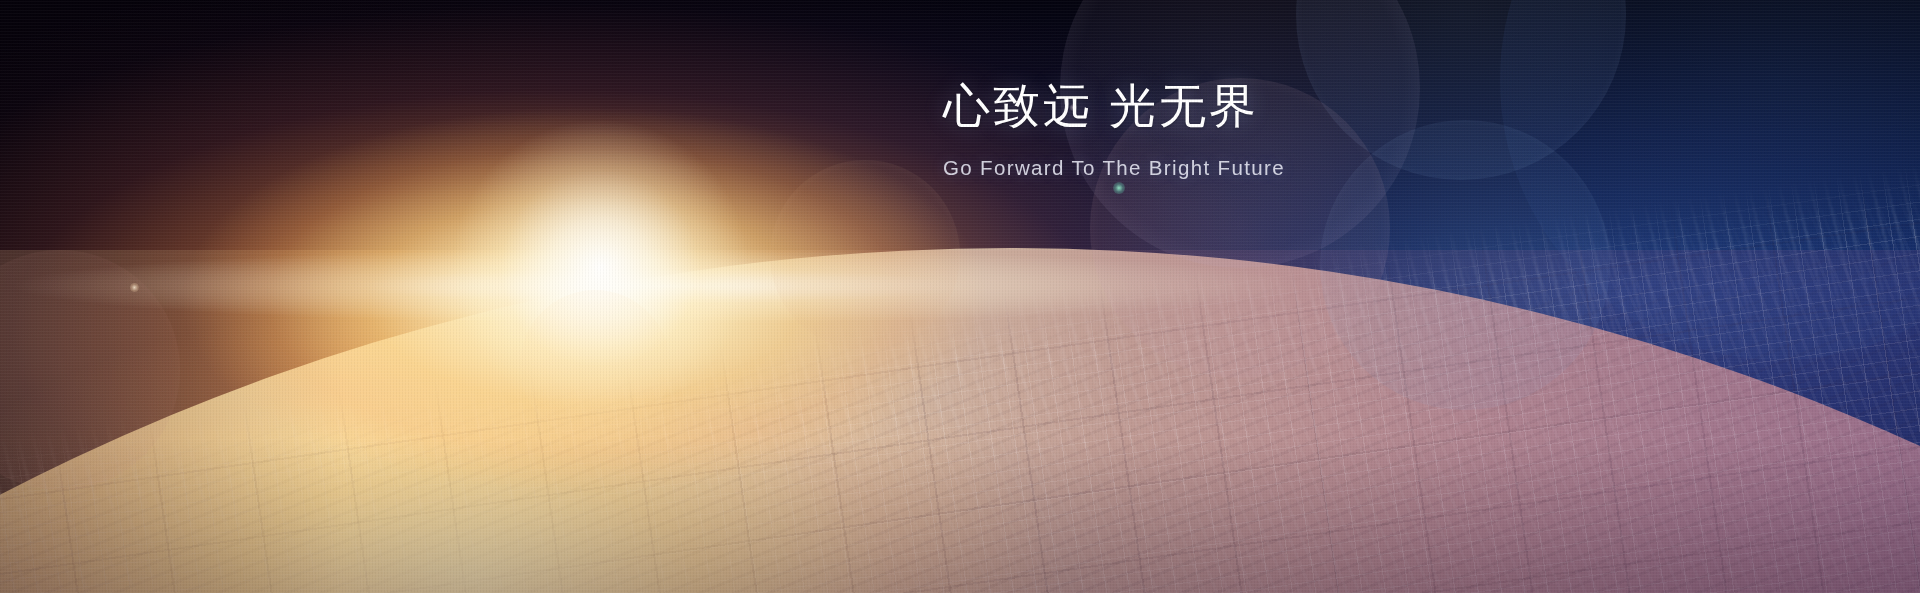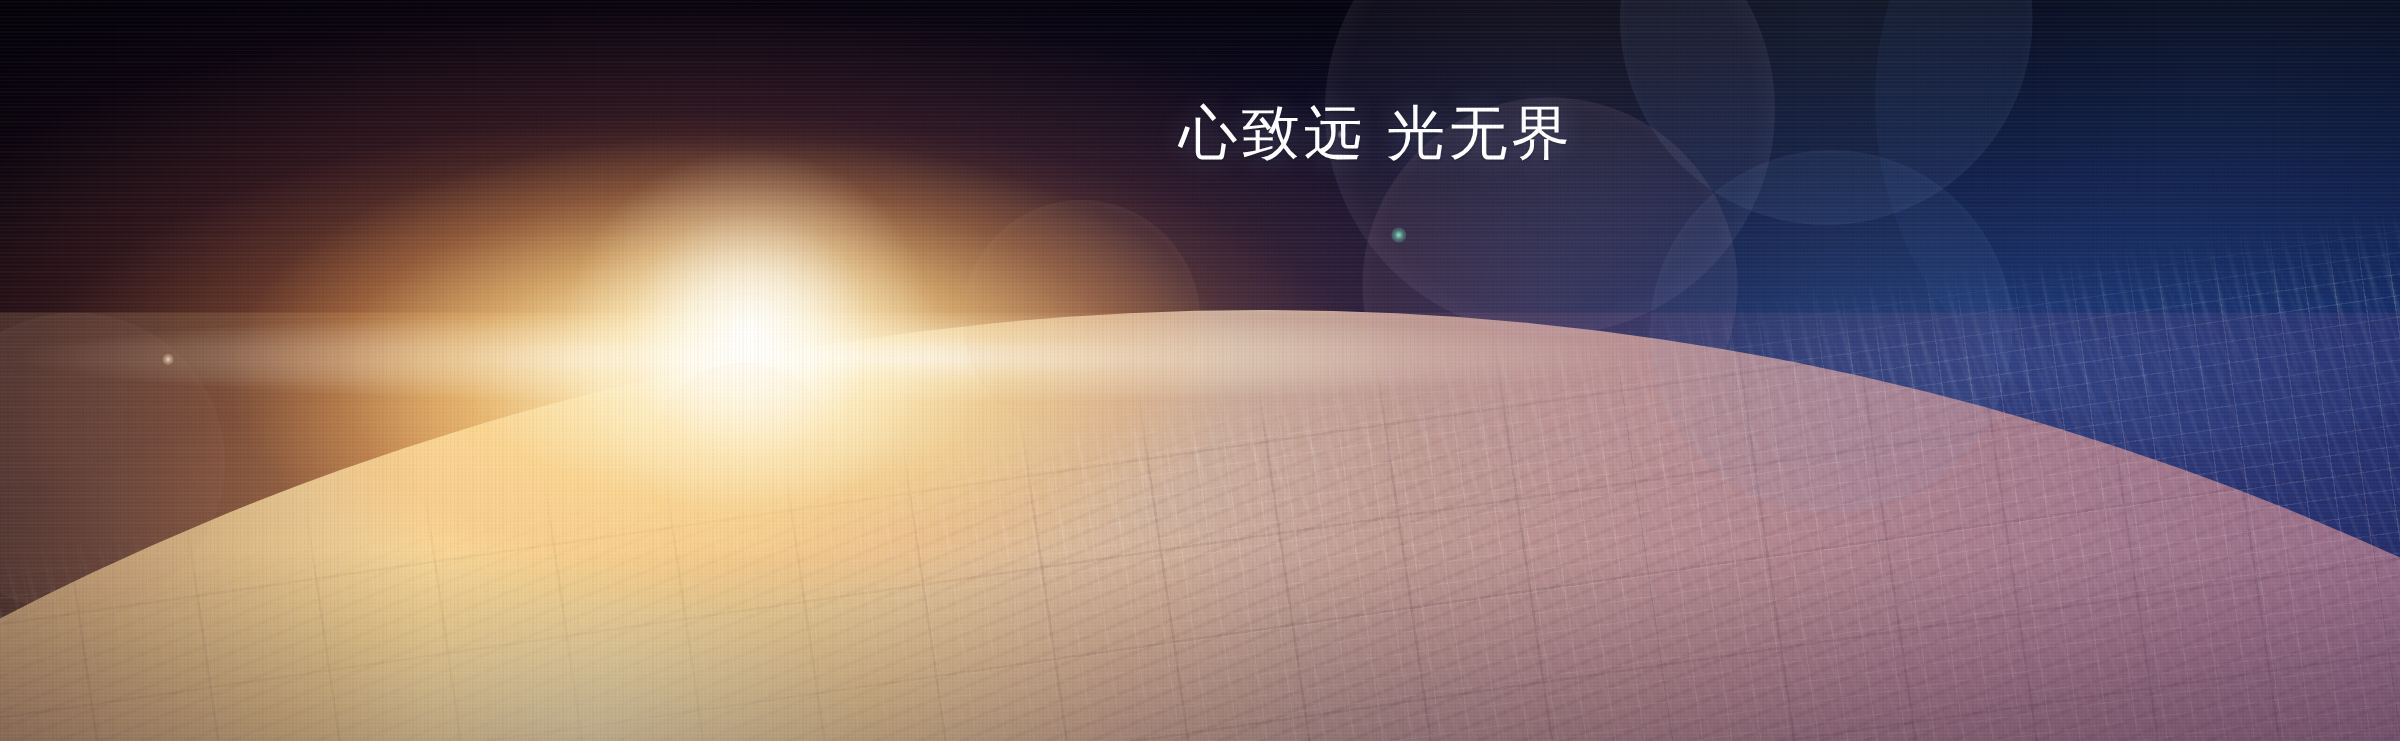--- a/index.html
+++ b/index.html
@@ -324,17 +324,18 @@
   <div class="flare fl-f"></div>
   <div class="flare fl-g"></div>
   <div class="flare fl-h"></div>
   <div class="flare-dot fd-1"></div>
   <div class="flare-dot fd-2"></div>
   <div class="flare-dot fd-3"></div>
 
   <div class="copy">
     <div class="headline">心致远  光无界</div>
     <div class="sub">
+      <span class="sub-line">Go Forward To The Bright Future</span>
     </div>
   </div>
 
   <div class="grain"></div>
 </div>
 
 </body></html>

